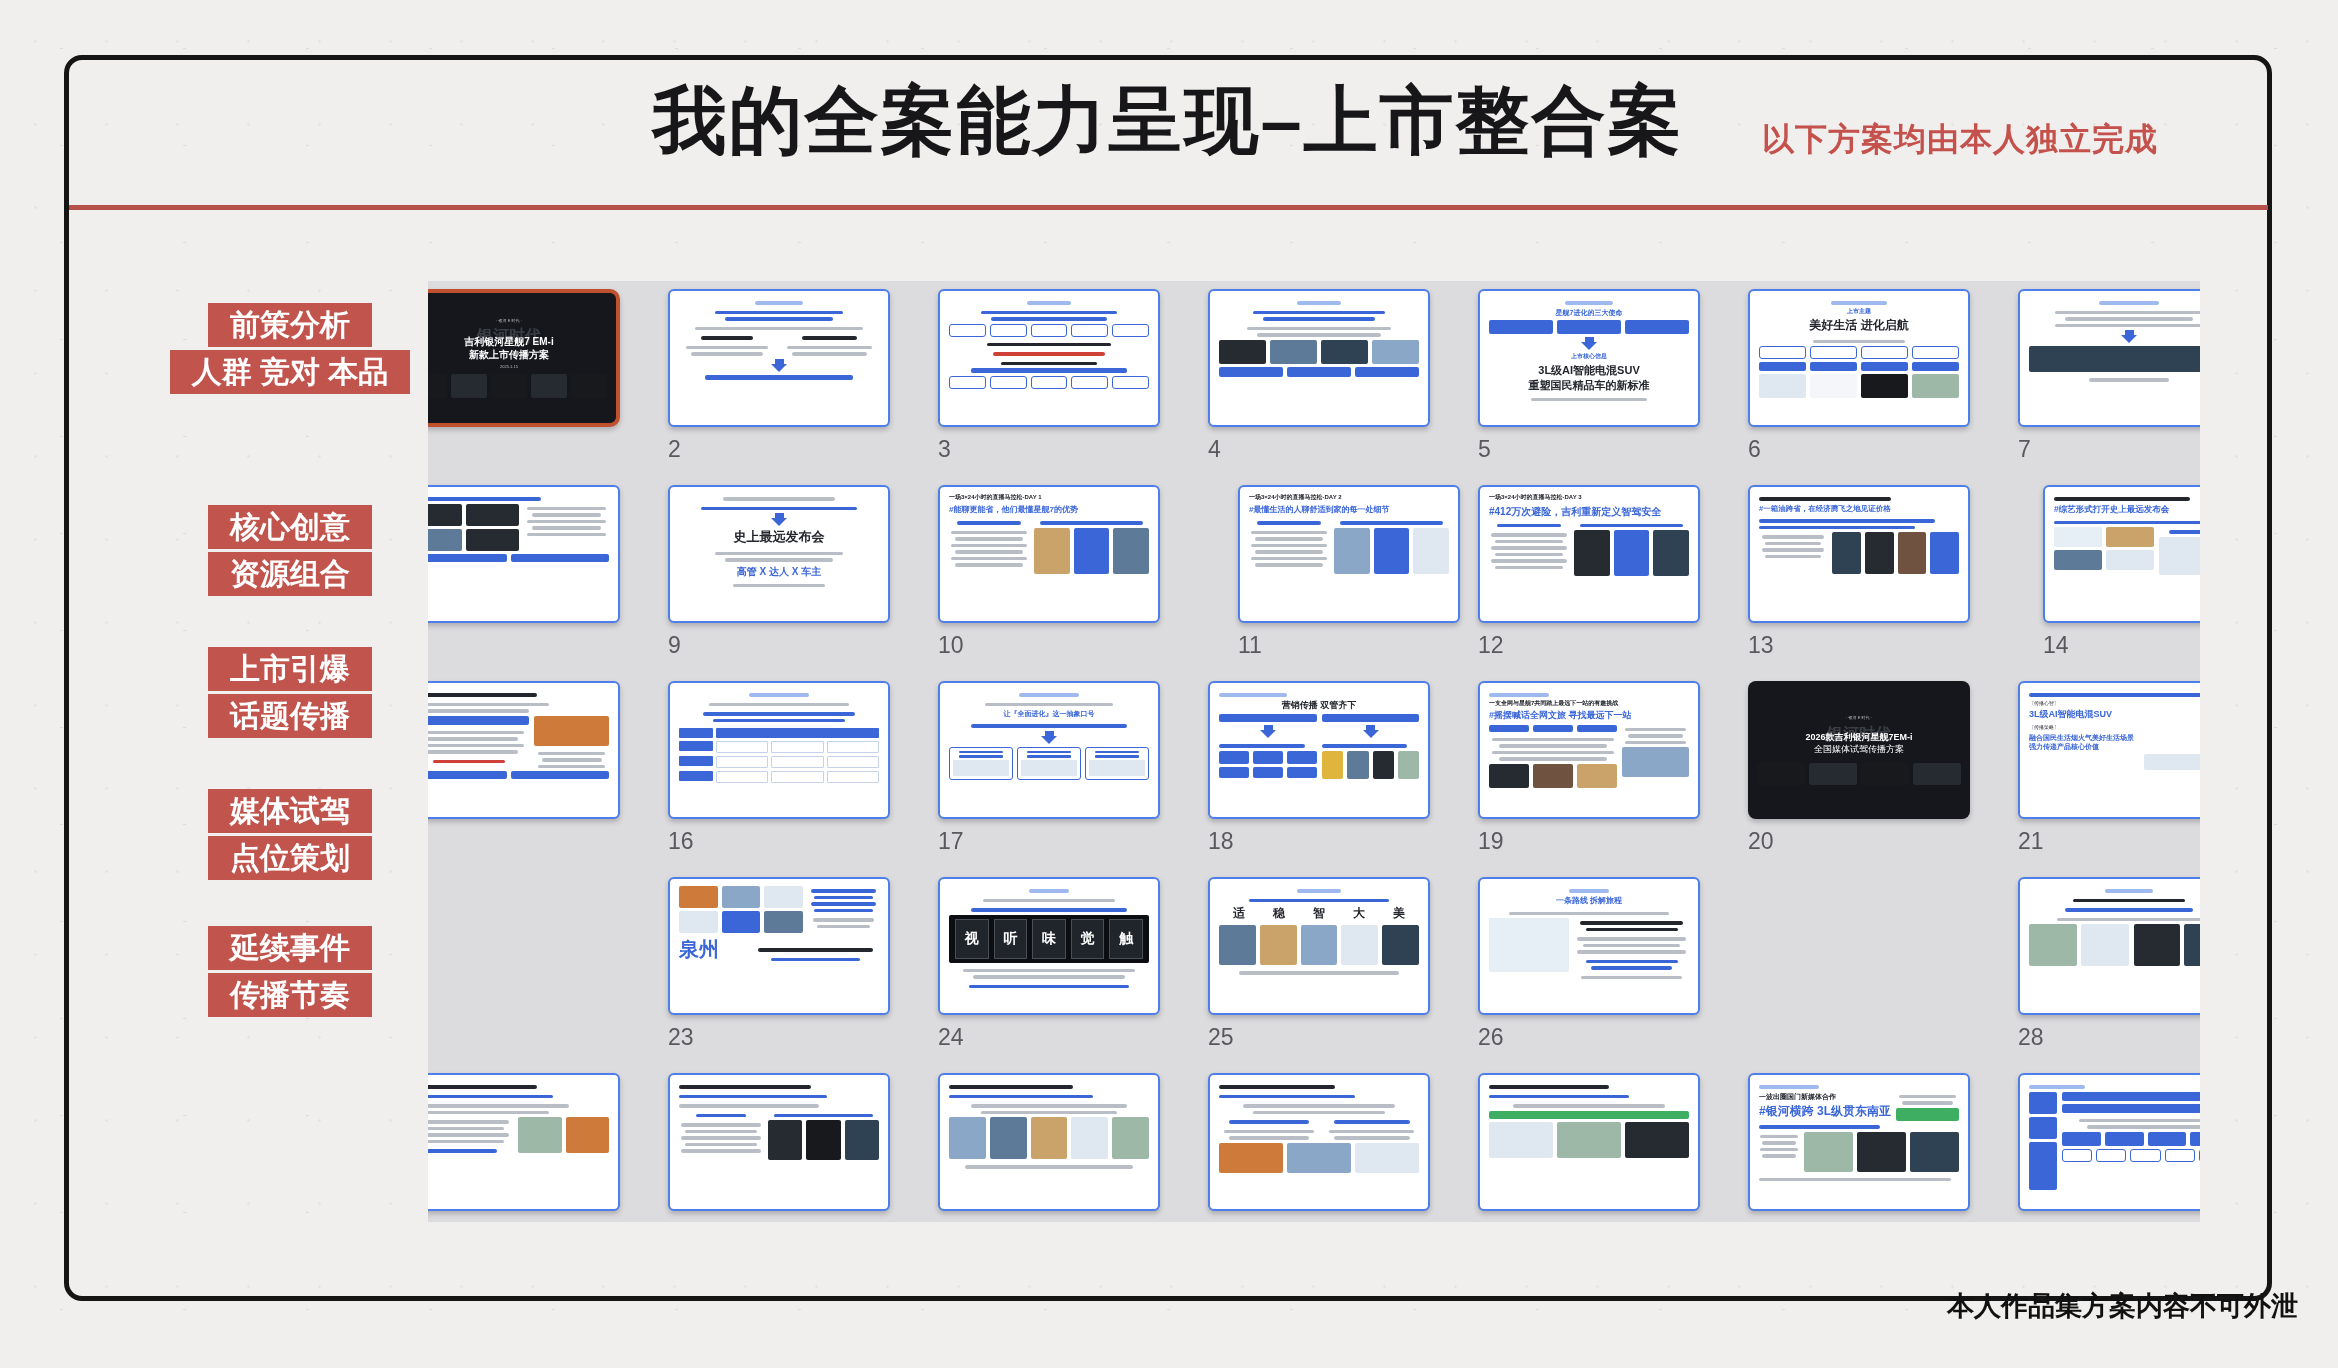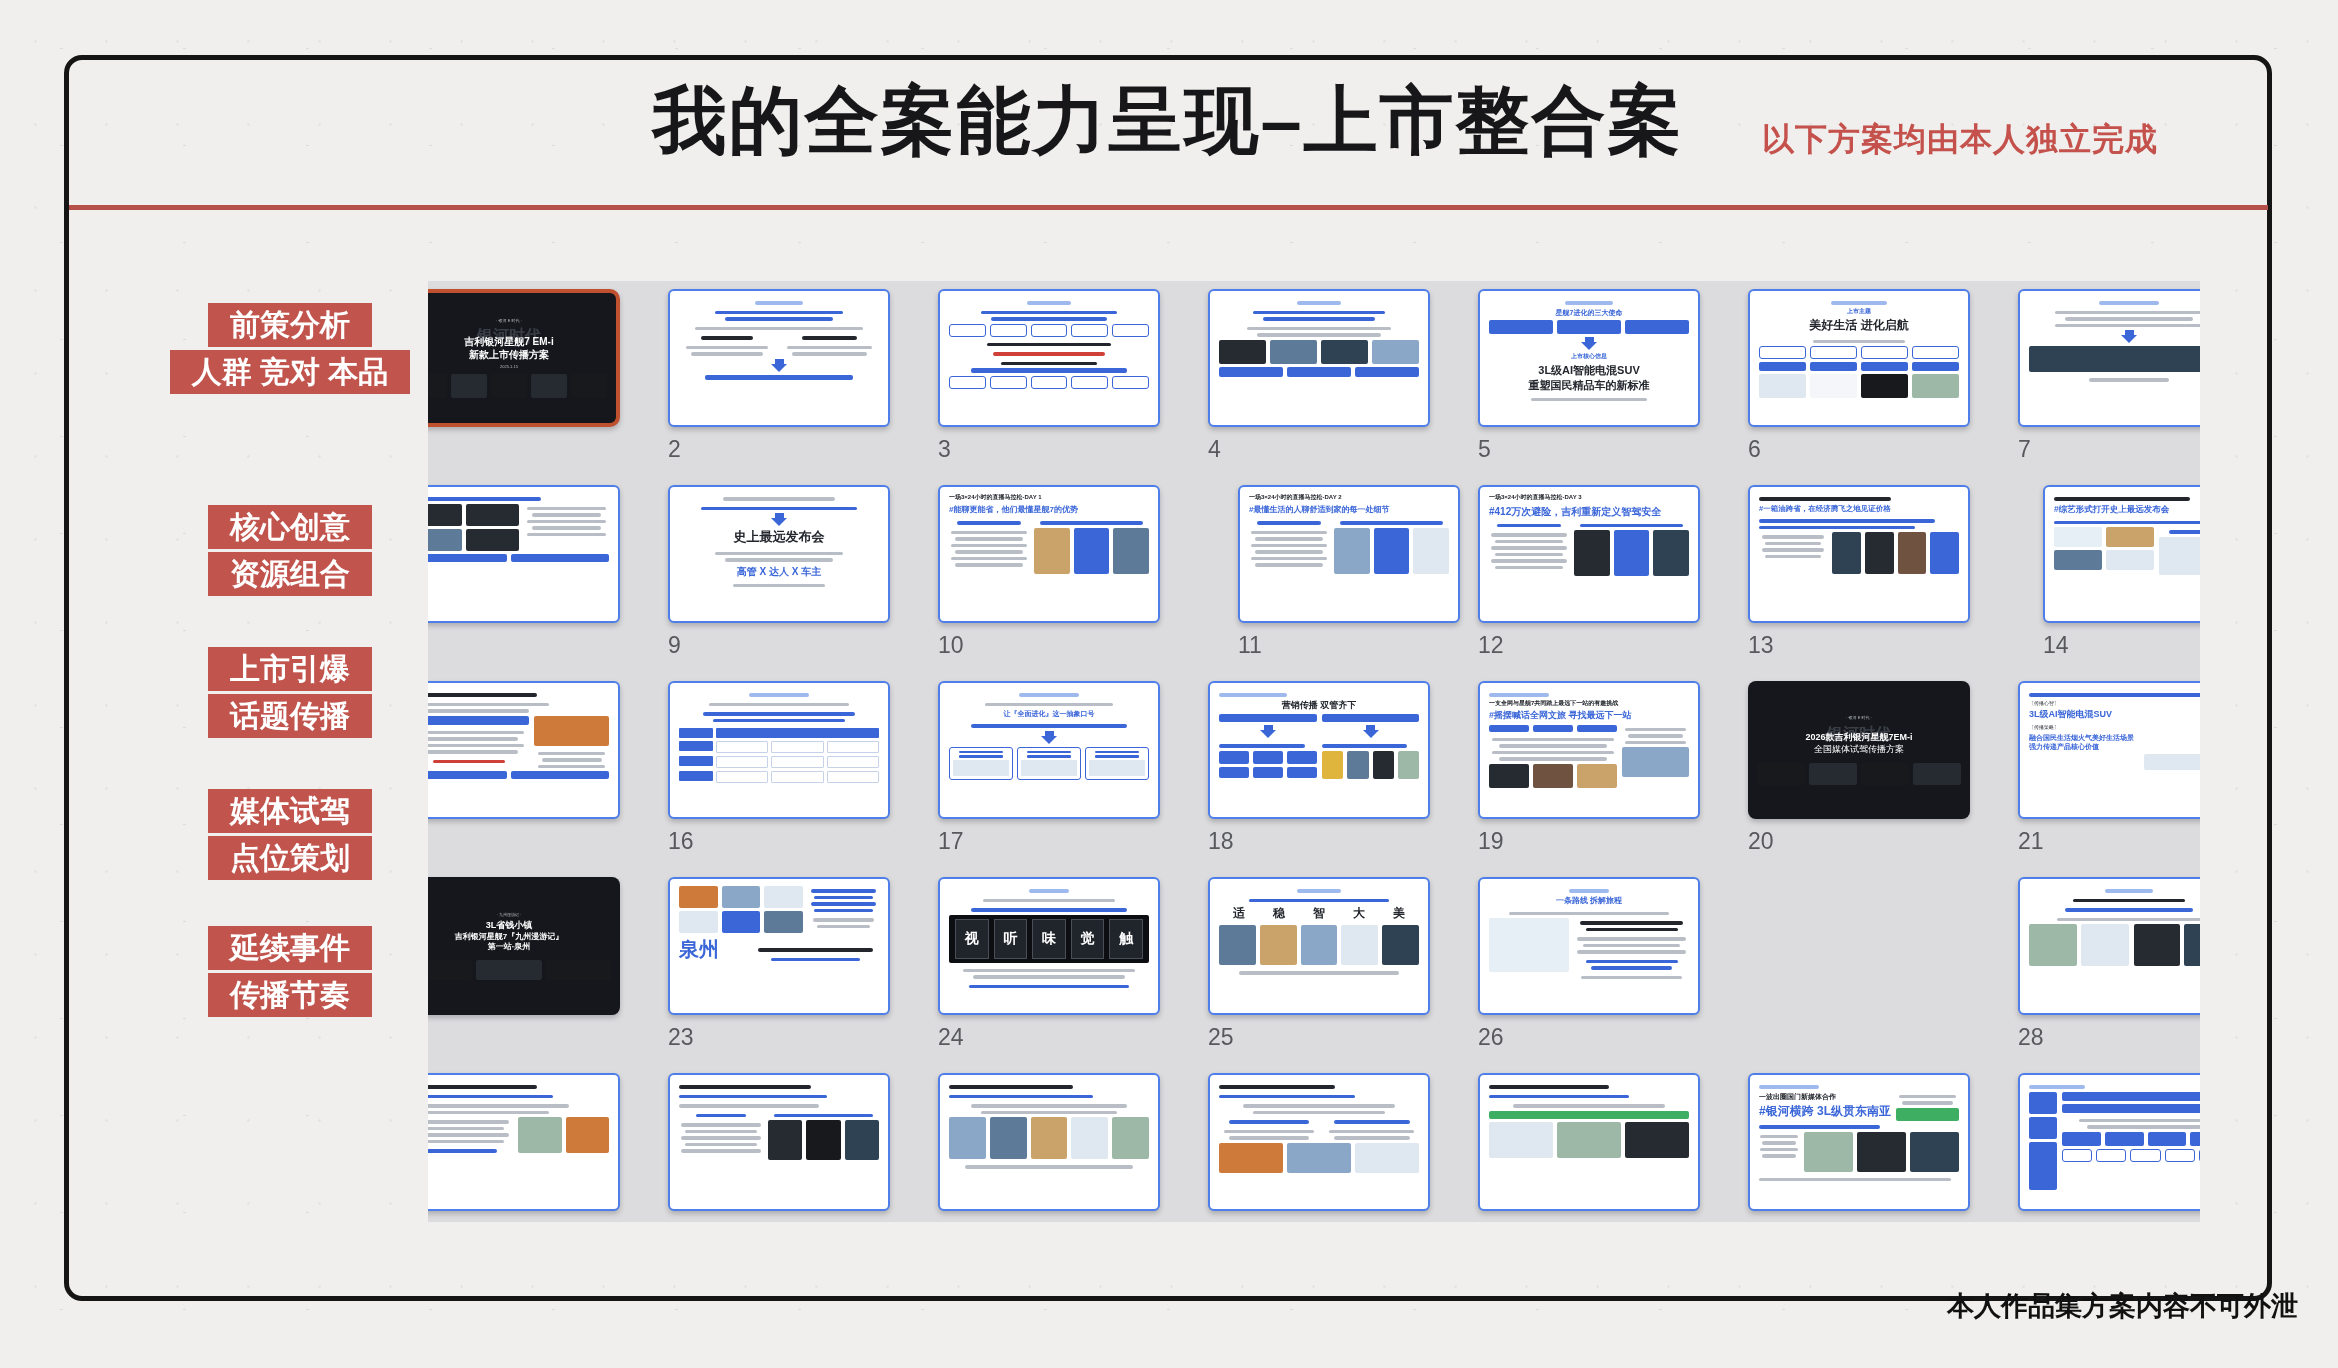--- a/index.html
+++ b/index.html
@@ -821,35 +821,20 @@
           <div class="colm" style="flex: 1 1 0%;">
             <div class="rowf">
               <div class="im" style="background: rgb(223, 231, 241); height: 16px;"></div>
             </div>
           </div>
         </div>
       </div>
       <div class="num">21</div>
     </div>
     <div class="cell" style="left: -30px; top: 596px;">
-      <div class="thumb dark vc">
-        <div class="sg-t">
-          <div class="tl" style="color: rgb(185, 190, 198); font-size: 4px;">· 九州漫游记 ·</div>
-        </div>
-        <div class="sg-t">
-          <div class="tl" style="color: rgb(255, 255, 255); font-size: 9px; font-weight: 700;">3L省钱小镇</div>
-          <div class="tl" style="color: rgb(255, 255, 255); font-size: 8px; font-weight: 700;">吉利银河星舰7『九州漫游记』</div>
-          <div class="tl" style="color: rgb(255, 255, 255); font-size: 8px; font-weight: 700;">第一站·泉州</div>
-        </div>
-        <div class="rowf" style="margin-top: 4px;">
-          <div class="im" style="background: rgb(23, 25, 29); height: 20px;"></div>
-          <div class="im" style="background: rgb(38, 42, 49); height: 20px;"></div>
-          <div class="im" style="background: rgb(23, 25, 29); height: 20px;"></div>
-        </div>
-      </div>
       <div class="num">22</div>
     </div>
     <div class="cell" style="left: 240px; top: 596px;">
       <div class="thumb">
         <div class="sg-flex">
           <div class="colm" style="width: 62%;">
             <div class="rowf">
               <div class="im" style="background: rgb(205, 122, 59); height: 22px;"></div>
               <div class="im" style="background: rgb(138, 167, 199); height: 22px;"></div>
               <div class="im" style="background: rgb(223, 231, 241); height: 22px;"></div>

